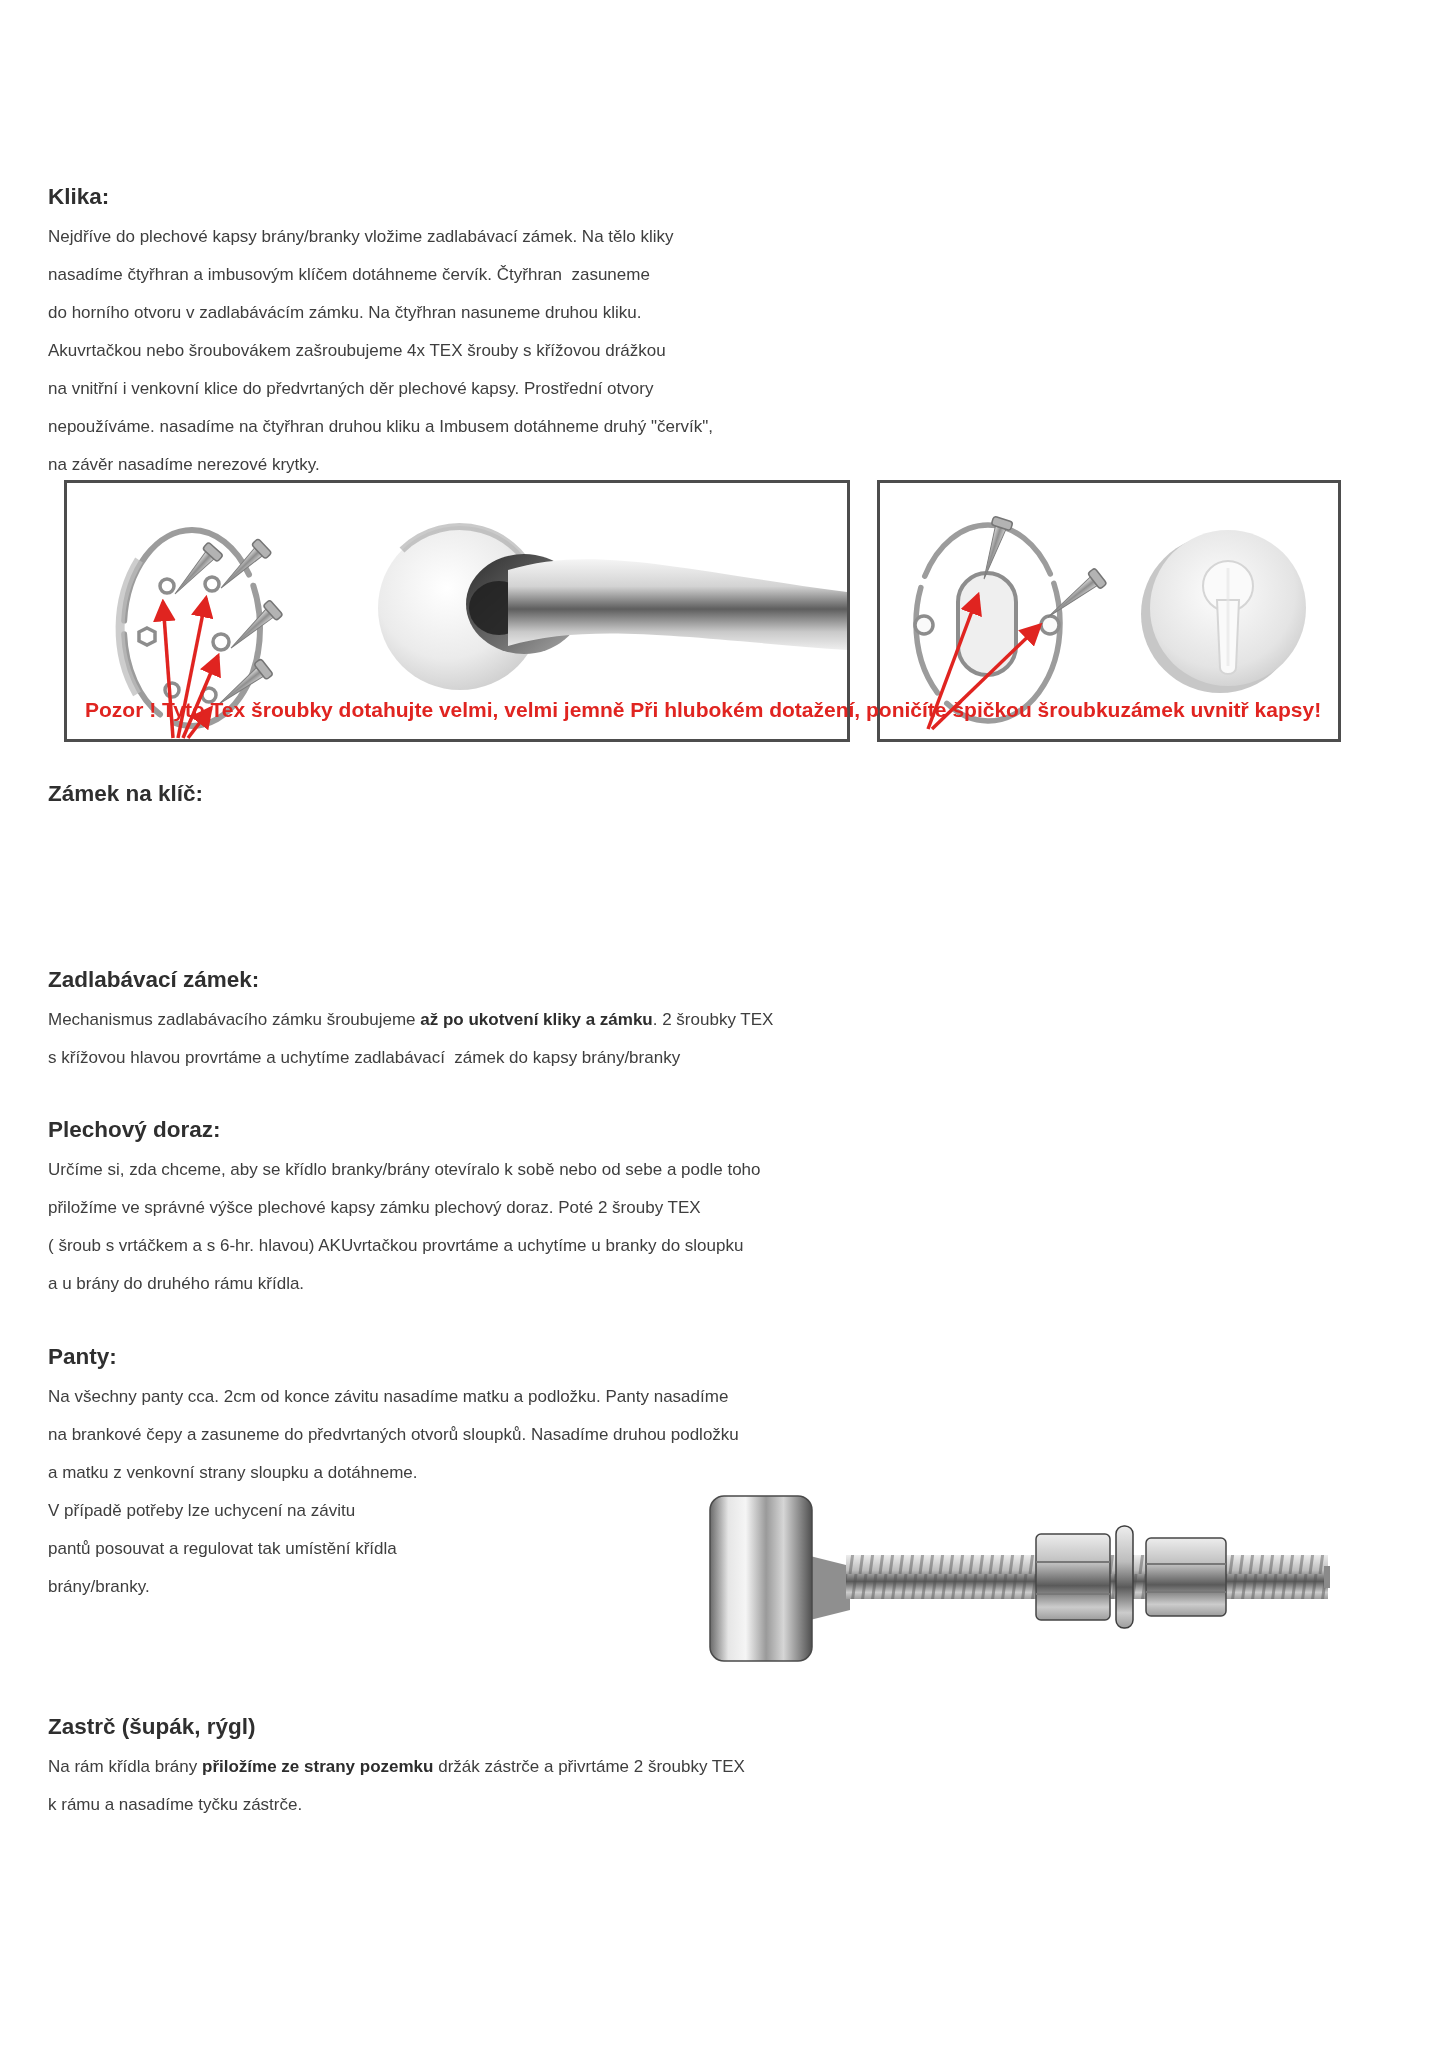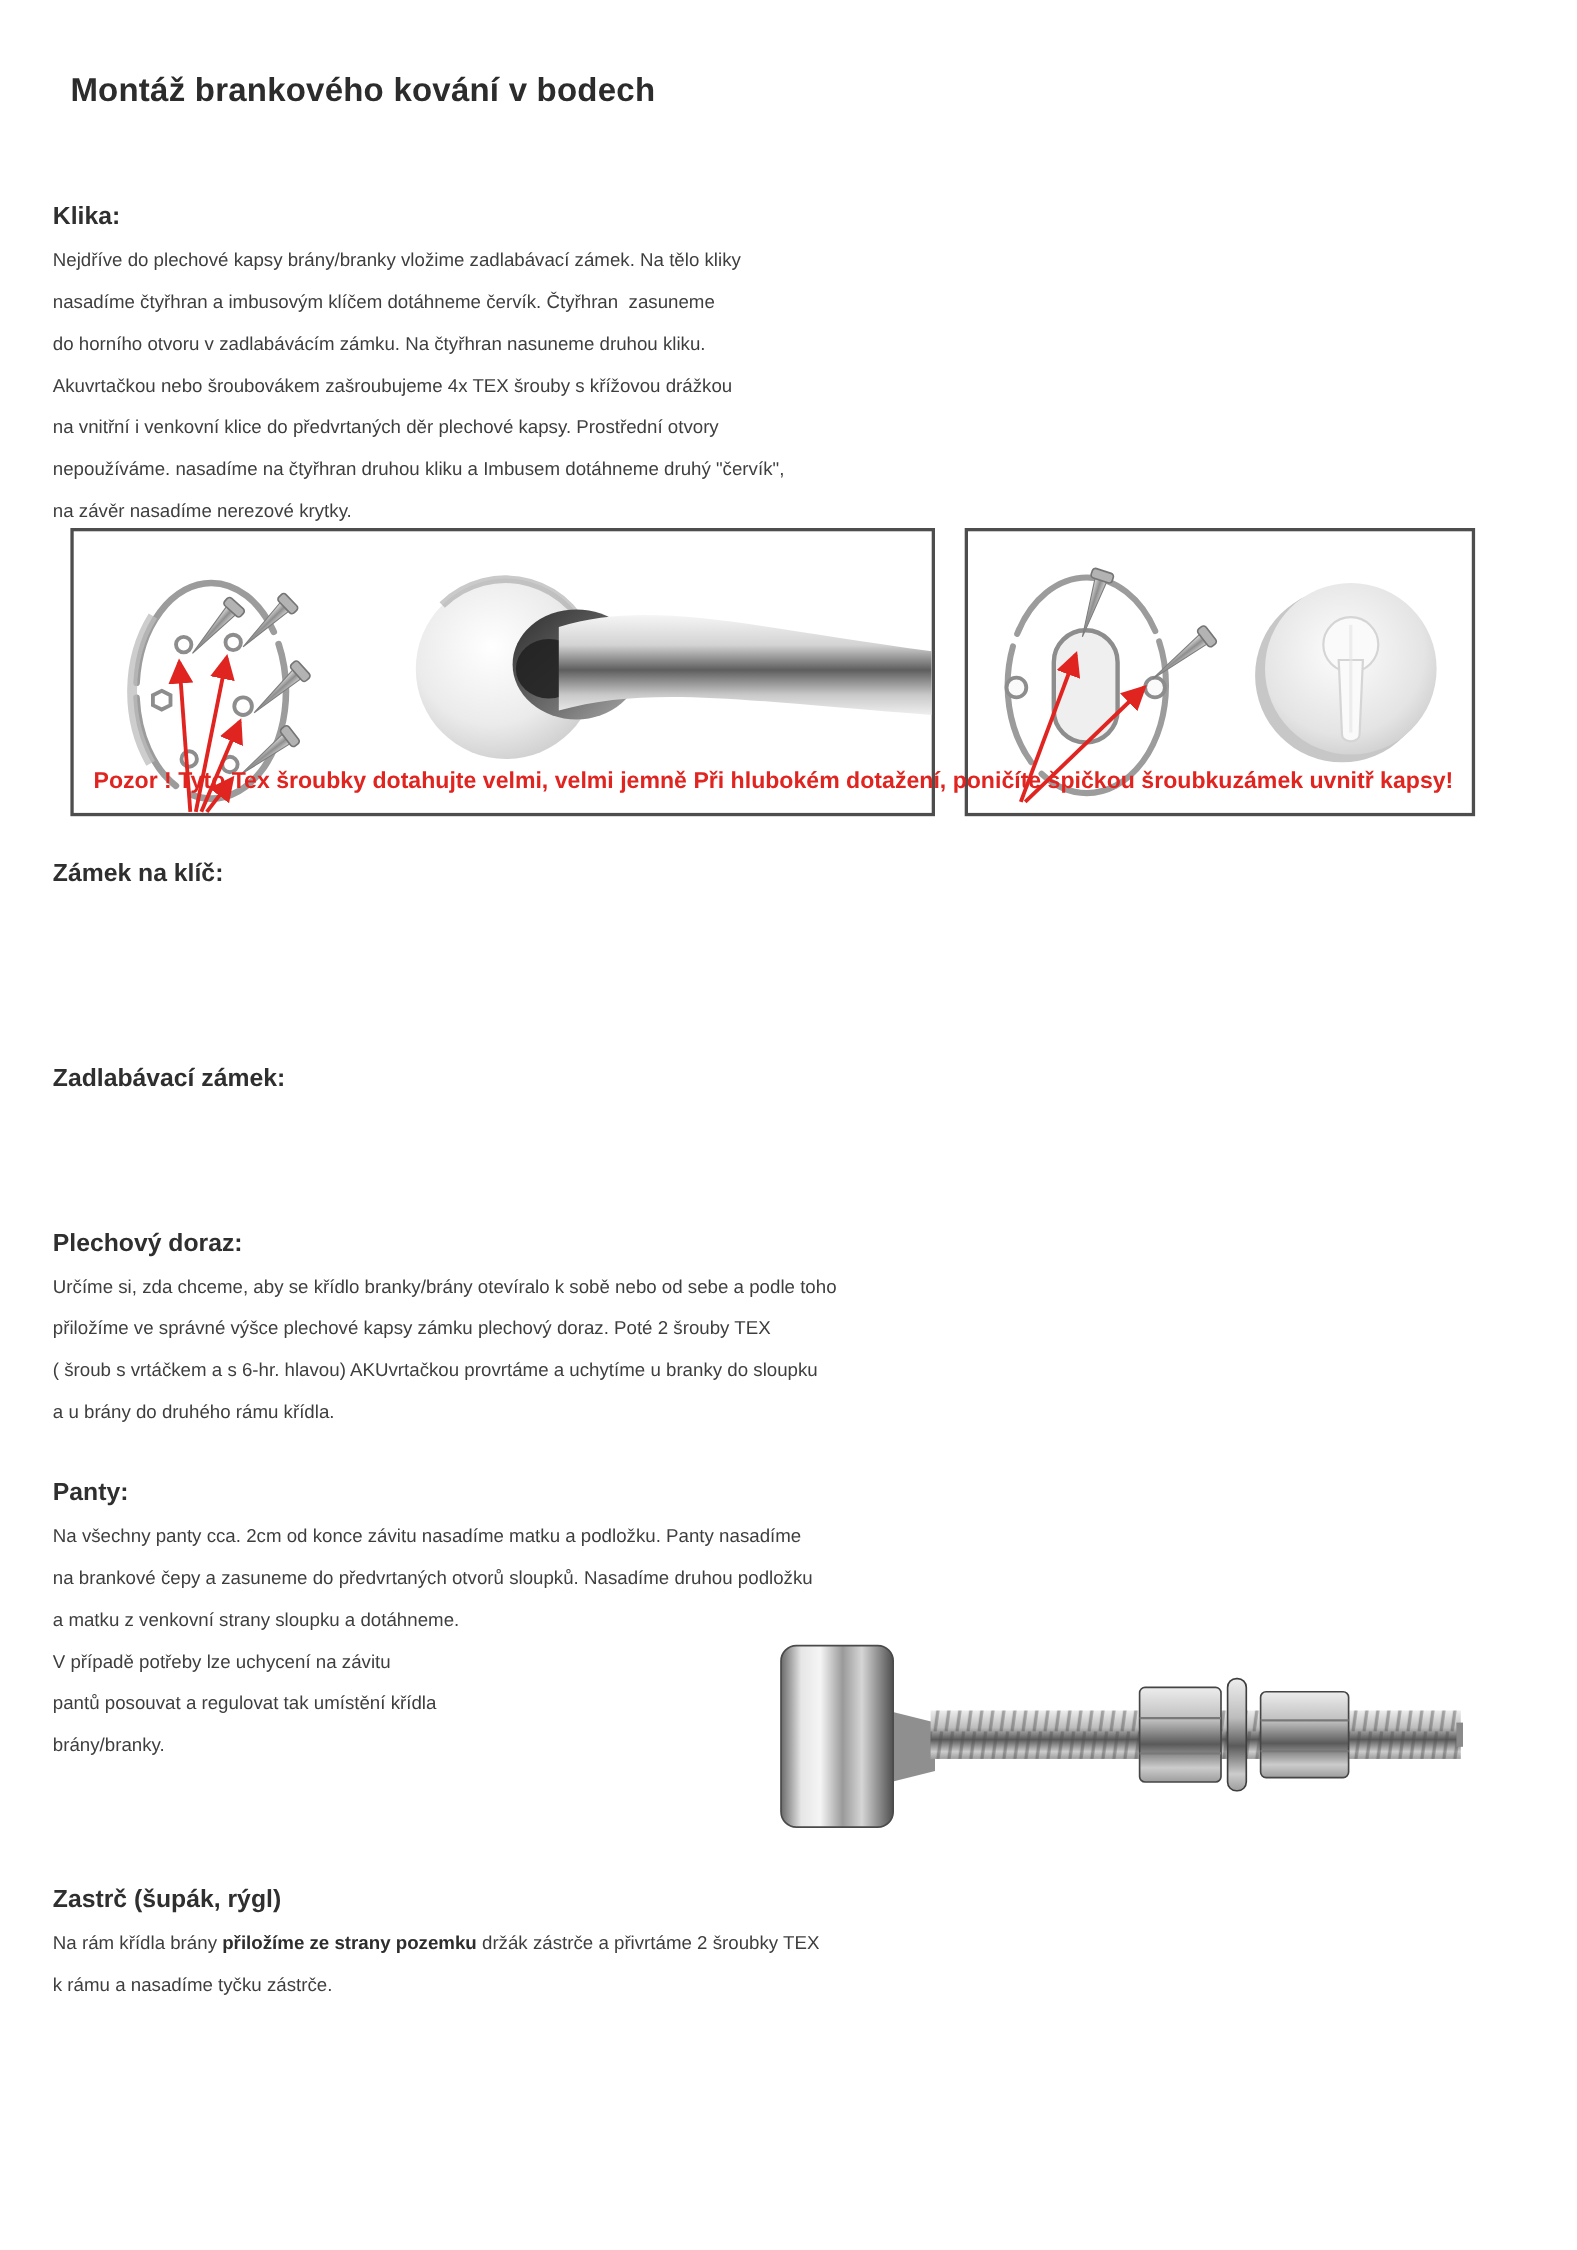--- a/index.html
+++ b/index.html
@@ -17,21 +17,20 @@
   .box-right{left:877px;width:464px}
   .imgbox svg{position:absolute}
   .warning{position:absolute;left:85px;top:218px;font-size:21px;font-weight:bold;color:#e02420;white-space:nowrap;z-index:3}
   .hinge{position:absolute;left:698px;top:1486px}
 </style>
 </head>
 <body>
 
 <div class="page">
 
-  <h1 class="title">Montáž brankového kování v bodech</h1>
 
   <div class="sec" style="top:183px">
     <h2>Klika:</h2>
     <p>Nejdříve do plechové kapsy brány/branky vložime zadlabávací zámek. Na tělo kliky
 nasadíme čtyřhran a imbusovým klíčem dotáhneme červík. Čtyřhran  zasuneme
 do horního otvoru v zadlabávácím zámku. Na čtyřhran nasuneme druhou kliku.
 Akuvrtačkou nebo šroubovákem zašroubujeme 4x TEX šrouby s křížovou drážkou
 na vnitřní i venkovní klice do předvrtaných děr plechové kapsy. Prostřední otvory
 nepoužíváme. nasadíme na čtyřhran druhou kliku a Imbusem dotáhneme druhý "červík",
 na závěr nasadíme nerezové krytky.</p>
@@ -163,20 +162,22 @@
 
     <div class="warning">Pozor ! Tyto Tex šroubky dotahujte velmi, velmi jemně Při hlubokém dotažení, poničíte špičkou šroubkuzámek uvnitř kapsy!</div>
   </div>
 
   <div class="sec" style="top:780px">
     <h2>Zámek na klíč:</h2>
   </div>
 
   <div class="sec" style="top:966px">
     <h2>Zadlabávací zámek:</h2>
+    <p><span>Mechanismus zadlabávacího zámku šroubujeme </span><b>až po ukotvení kliky a zámku</b><span>. 2 šroubky TEX
+s křížovou hlavou provrtáme a uchytíme zadlabávací  zámek do kapsy brány/branky</span></p>
   </div>
 
   <div class="sec" style="top:1116px">
     <h2>Plechový doraz:</h2>
     <p>Určíme si, zda chceme, aby se křídlo branky/brány otevíralo k sobě nebo od sebe a podle toho
 přiložíme ve správné výšce plechové kapsy zámku plechový doraz. Poté 2 šrouby TEX
 ( šroub s vrtáčkem a s 6-hr. hlavou) AKUvrtačkou provrtáme a uchytíme u branky do sloupku
 a u brány do druhého rámu křídla.</p>
   </div>
 

